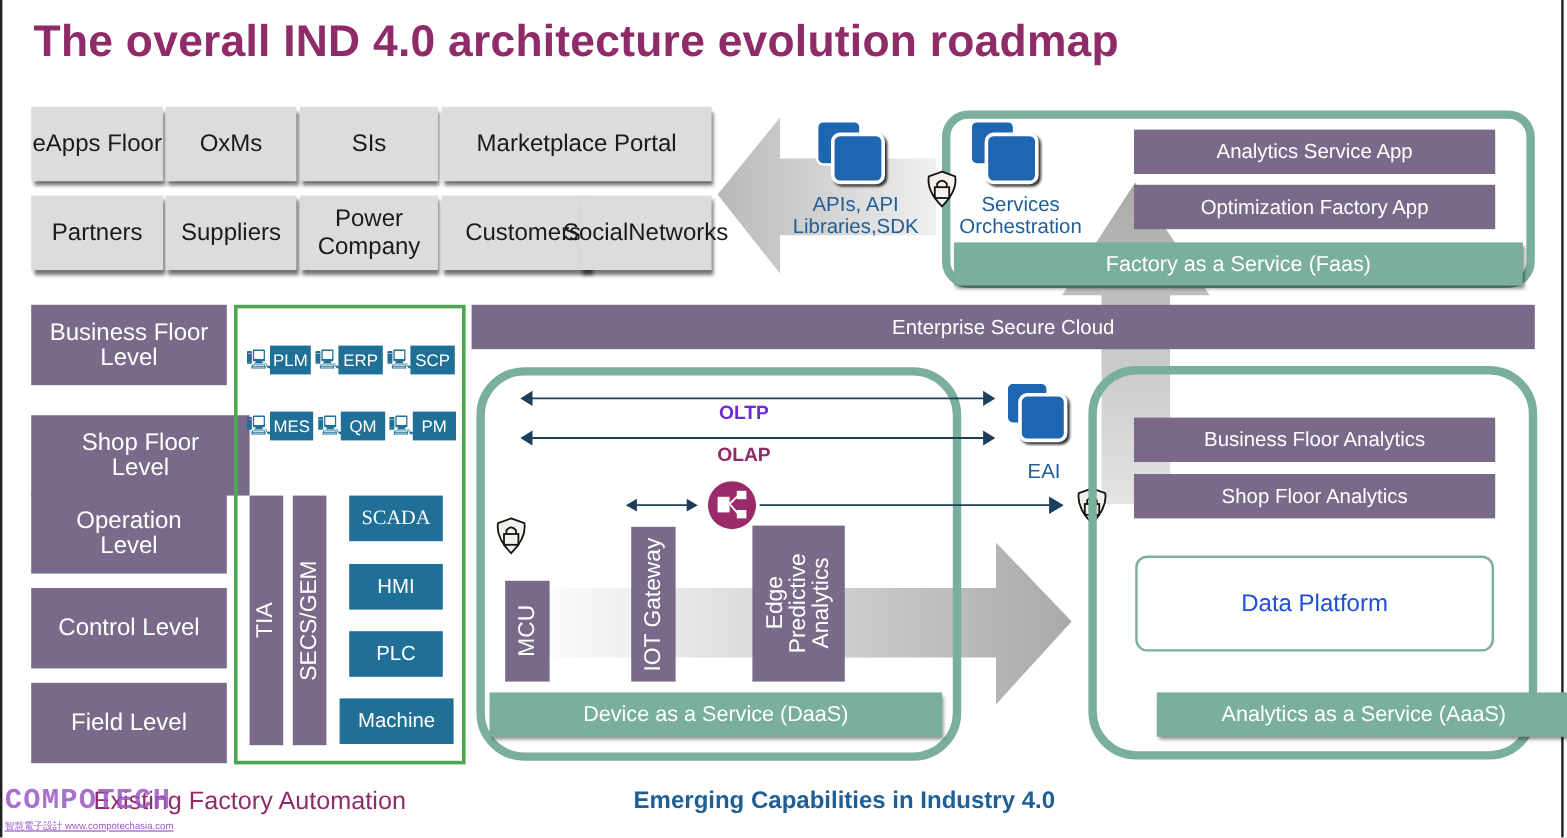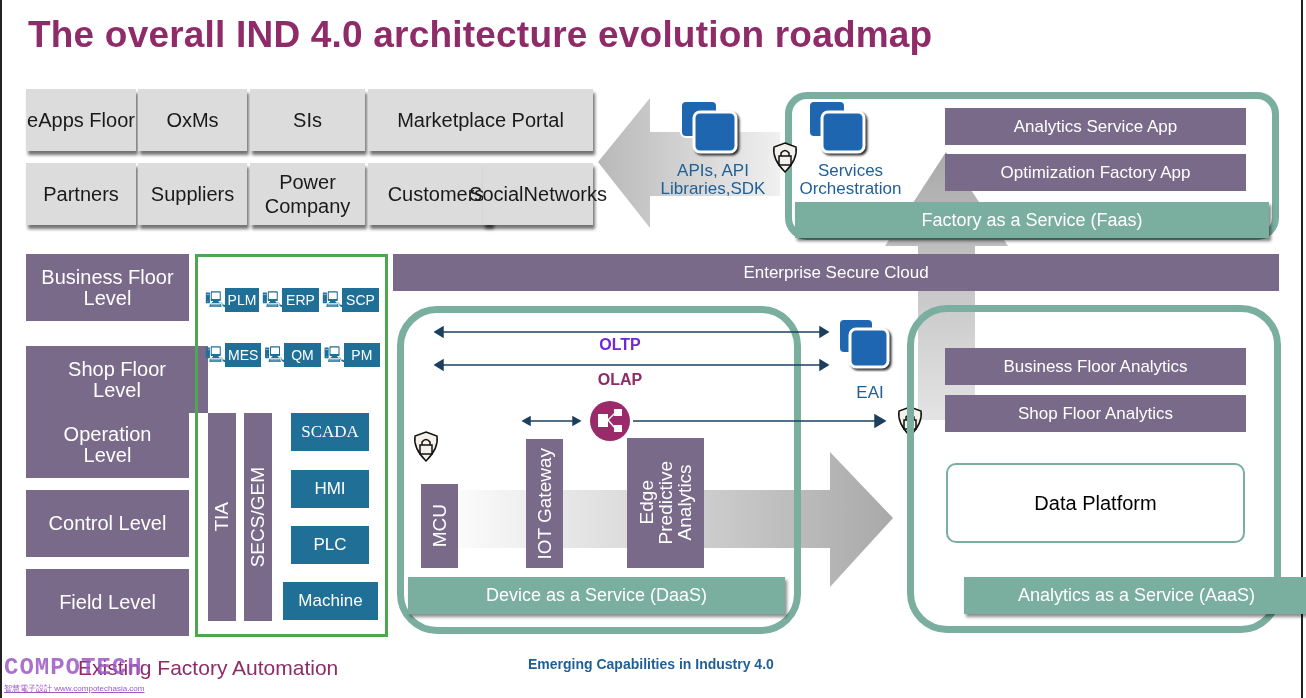--- a/index.html
+++ b/index.html
@@ -20,21 +20,21 @@
   .blue { background:#1f6f96; color:#ffffff; display:flex; align-items:center; justify-content:center; }
 
   .level { font-size:20px; line-height:21px; }
   .vtext { writing-mode:vertical-rl; transform:rotate(180deg); font-size:19px; line-height:20px; text-align:center; }
 
   .roundbox { border:7px solid #7aae9f; border-radius:40px; }
   .greenbox { border:3px solid #4ea650; }
 
   .cap { color:#1f5f96; font-size:17px; line-height:18px; text-align:center; }
   .caption-left { color:#8e2b68; font-size:21px; }
-  .caption-right { color:#1f5f96; font-size:14px; font-weight:bold; }
+  .caption-right { color:#1f5f96; font-size:20px; font-weight:bold; }
   .watermark { color:#9b59c4; font-size:24px; font-weight:bold; font-family:"Liberation Mono", monospace; letter-spacing:1px; }
   .watermark-sub { color:#9b59c4; font-size:8px; }
 </style>
 </head>
 <body>
 
 <div class="frame"></div>
 
 <div class="abs title">The overall IND 4.0 architecture evolution roadmap</div>
 
@@ -239,20 +239,20 @@
 
 <svg class="abs" style="left:836px;top:316px;width:60px;height:56px;">
   <rect x="3" y="3" width="34" height="34" rx="5" fill="#1f66b0" stroke="#fff" stroke-width="2"></rect>
   <rect x="14" y="13" width="38" height="38" rx="6" fill="#1f66b0" stroke="#fff" stroke-width="3" filter="drop-shadow(2px 2px 1px #333)"></rect>
 </svg>
 <div class="abs cap" style="left:840px;top:384px;width:60px;">EAI</div>
 
 <div class="abs roundbox" style="left:907px;top:305px;width:374px;height:328px;"></div>
 <div class="abs purple" style="left:945px;top:348px;width:301px;height:37px;font-size:17px;">Business Floor Analytics</div>
 <div class="abs purple" style="left:945px;top:395px;width:301px;height:37px;font-size:17px;">Shop Floor Analytics</div>
-<div class="abs" style="left:946px;top:463px;width:299px;height:80px;border:2.5px solid #7aae9f;border-radius:10px;display:flex;align-items:center;justify-content:center;font-size:20px;color:#000000;background:#fff;">Data Platform</div>
+<div class="abs" style="left:946px;top:463px;width:299px;height:80px;border:2.5px solid #7aae9f;border-radius:10px;display:flex;align-items:center;justify-content:center;font-size:20px;color:#1d4ed8;background:#fff;">Data Platform</div>
 <div class="abs teal" style="left:924px;top:577px;width:345px;height:37px;font-size:18px;box-shadow:2px 3px 3px rgba(0,0,0,0.45);margin-left:40px;">Analytics as a Service (AaaS)</div>
 
 <div class="abs caption-left" style="left:78px;top:656px;">Existing Factory Automation</div>
 <div class="abs caption-right" style="left:528px;top:656px;">Emerging Capabilities in Industry 4.0</div>
 
 <div class="abs watermark" style="left:4px;top:654px;opacity:0.85;">COMPOTECH</div>
 <div class="abs watermark-sub" style="left:4px;top:683px;text-decoration:underline;">智慧電子設計 www.compotechasia.com</div>
 
 </body></html>

